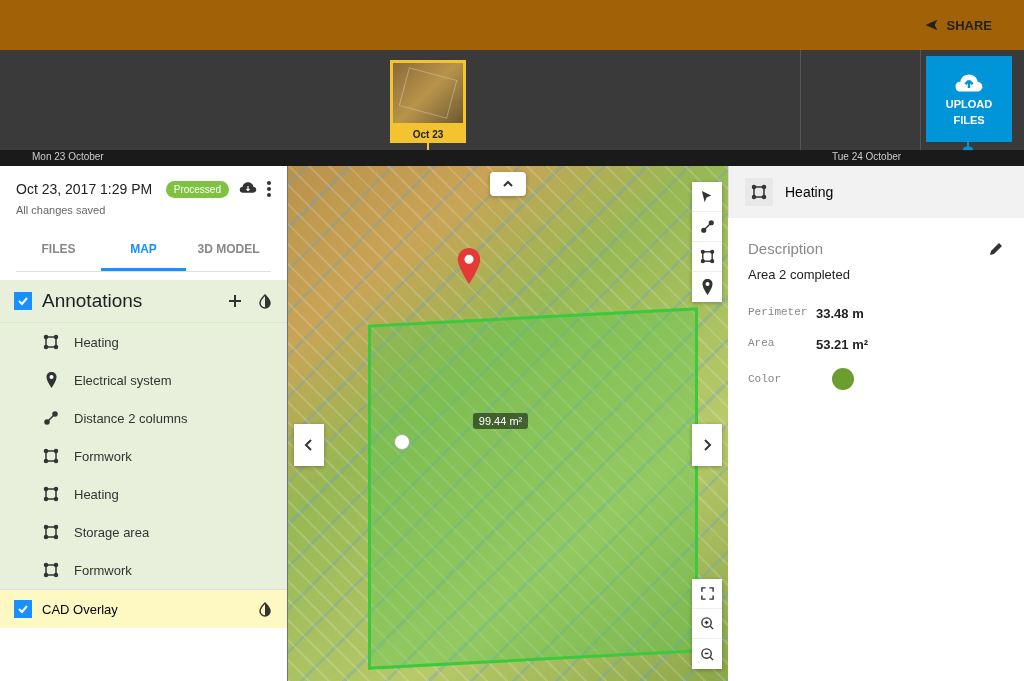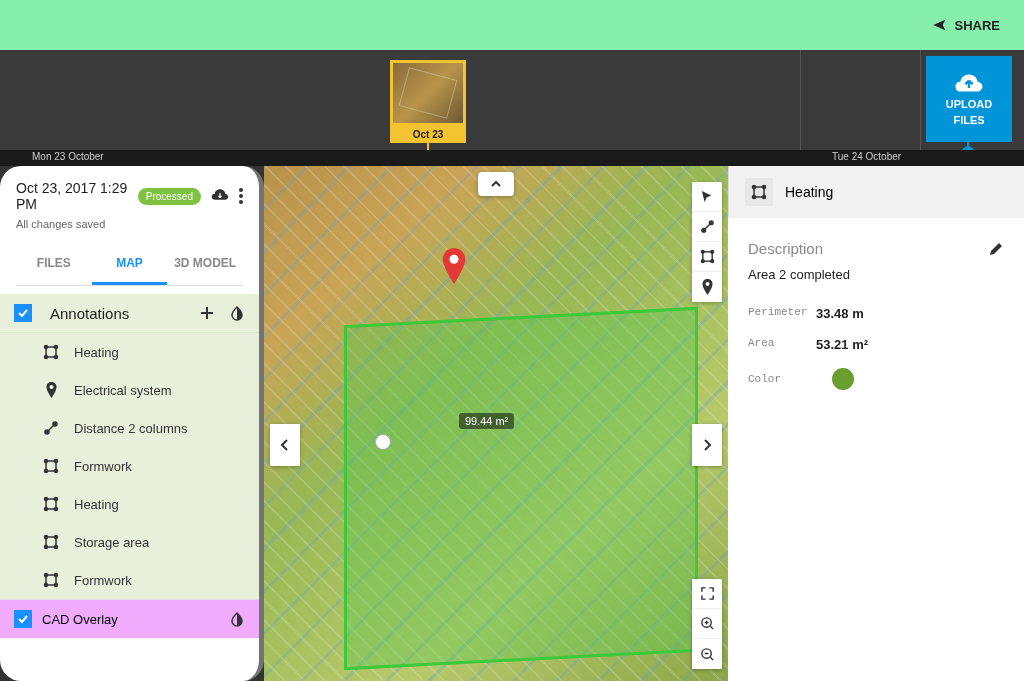--- a/index.html
+++ b/index.html
@@ -1,51 +1,51 @@
 <!DOCTYPE html>
 <html><head>
 <meta charset="utf-8">
 <style>
 * { box-sizing: border-box; margin: 0; padding: 0; font-family: Arial, Helvetica, sans-serif; }
 body { width: 1024px; height: 681px; overflow: hidden; background: #333; position: relative; }
-.topbar { background: #86efac; height: 50px; display: flex; align-items: center; justify-content: flex-end; padding-right: 24px; }
+.topbar { background: #a16207; height: 50px; display: flex; align-items: center; justify-content: flex-end; padding-right: 32px; }
 .share-btn { display: flex; align-items: center; gap: 6px; font-size: 13px; font-weight: bold; color: #222; cursor: pointer; }
 .timeline { background: #3a3a3a; height: 100px; position: relative; display: flex; align-items: center; }
 .timeline-thumb { position: absolute; left: 390px; top: 10px; width: 76px; text-align: center; }
 .thumb-img { width: 76px; height: 66px; border: 3px solid #f4c430; background: linear-gradient(135deg,#8a6b3a 0%,#b8944a 50%,#6b5832 100%); position:relative; overflow:hidden;}
 .thumb-img::after{content:'';position:absolute;inset:10px;border:1px solid rgba(255,255,255,0.3);transform:rotate(15deg);}
 .thumb-caption { background: #f4c430; font-size: 10px; padding: 3px 0; font-weight: bold; color: #222;}
 .thumb-marker { width: 2px; height: 12px; background:#f4c430; margin: 0 auto; }
 .thumb-dot { width: 8px; height: 8px; border-radius: 50%; background: #f4c430; margin: -2px auto 0; }
 .upload-box { position: absolute; right: 12px; top: 6px; width: 86px; height: 86px; background: #0095D9; color: white; display: flex; flex-direction: column; align-items: center; justify-content: center; gap: 4px; font-size: 11px; font-weight: bold; cursor:pointer;}
 .upload-pointer{position:absolute;right:50px;top:96px;width:12px;height:12px;border-radius:50%;background:#0095D9;}
 .upload-pointer::before{content:'';position:absolute;left:5px;top:-6px;width:2px;height:6px;background:#0095D9;}
 .timeline-sep { position: absolute; top: 0; bottom: 0; width: 1px; background: #555; }
 .datebar { background: #1a1a1a; height: 16px; position: relative; color: #ccc; font-size: 10px; }
 .datebar span { position: absolute; top: 1px; margin-left: 28px; }
 .main { display: flex; height: 515px; }
-.sidebar { width: 264px; background: #fff; display: flex; flex-direction: column; border-right:5px solid #737373;border-radius:21px;}
+.sidebar { width: 288px; background: #fff; display: flex; flex-direction: column; border-right:1px solid #737373;}
 .sidebar-hdr { padding: 14px 16px 8px; }
 .sb-row1 { display: flex; align-items: center; gap: 10px; }
 .datetime { font-size: 14px; font-weight: 500; color: #222; flex: 1; }
 .badge { background: #7fc241; color: white; font-size: 10px; padding: 3px 8px; border-radius: 10px; font-weight:normal;}
 .sb-row2 { font-size: 11px; color: #666; margin-top: 6px; }
 .tabs { display: flex; border-bottom: 1px solid #e0e0e0; margin-top: 14px; }
 .tab { flex: 1; text-align: center; padding: 12px 0; font-size: 12px; font-weight: bold; color: #888; cursor: pointer; }
 .tab.active { color: #1890ff; border-bottom: 3px solid #1890ff; }
 .panel { flex: 1; overflow-y: auto; }
 .group-hdr { display: flex; align-items: center; padding: 10px 14px; background: #e8f0dc; border-bottom:1px solid #d8e8c8;}
 .checkbox { width: 18px; height: 18px; background: #1890ff; display: flex; align-items: center; justify-content: center; cursor:pointer;}
 .checkbox svg { width: 12px; height: 12px; }
-.group-title { margin-left: 18px; font-size: 15px; color: #222; flex: 1; }
+.group-title { margin-left: 10px; font-size: 19px; color: #222; flex: 1; }
 .group-icons { display: flex; gap: 14px; color: #444; }
 .anno-list { background: #e8f0dc; }
 .anno-item { display: flex; align-items: center; padding: 11px 14px 11px 42px; gap: 14px; font-size: 13px; color: #333; cursor:pointer;}
 .anno-icon { width: 18px; display:flex; align-items:center; justify-content:center;}
-.cad-hdr { display: flex; align-items: center; padding: 10px 14px; background:#f0abfc; border-top:1px solid #e0e0e0;}
+.cad-hdr { display: flex; align-items: center; padding: 10px 14px; background:#fef9c3; border-top:1px solid #e0e0e0;}
 .cad-hdr .checkbox{background:#1890ff;}
 .cad-title { margin-left: 10px; font-size: 13px; flex: 1; }
 .mapview { flex: 1; position: relative; background: linear-gradient(140deg,#b8924a 0%,#c9a456 20%,#97b854 40%,#b8c96a 70%,#8aa648 100%); overflow: hidden; }
 .map-pattern { position: absolute; inset: 0; background:
   repeating-linear-gradient(45deg, rgba(255,255,255,0.15) 0 2px, transparent 2px 14px),
   repeating-linear-gradient(-45deg, rgba(100,160,200,0.3) 0 3px, transparent 3px 30px);
 }
 .green-overlay { position: absolute; left: 80px; top: 150px; right: 30px; bottom: 20px; background: rgba(80,200,80,0.35); border: 3px solid #3cc93c; transform: skewY(-3deg); }
 .area-label { position: absolute; left: 42%; top: 48%; background: rgba(0,0,0,0.5); color: #fff; font-size: 11px; padding: 2px 6px; border-radius: 3px; }
 .red-pin { position: absolute; left: 38%; top: 16%; color: #e53935; }

